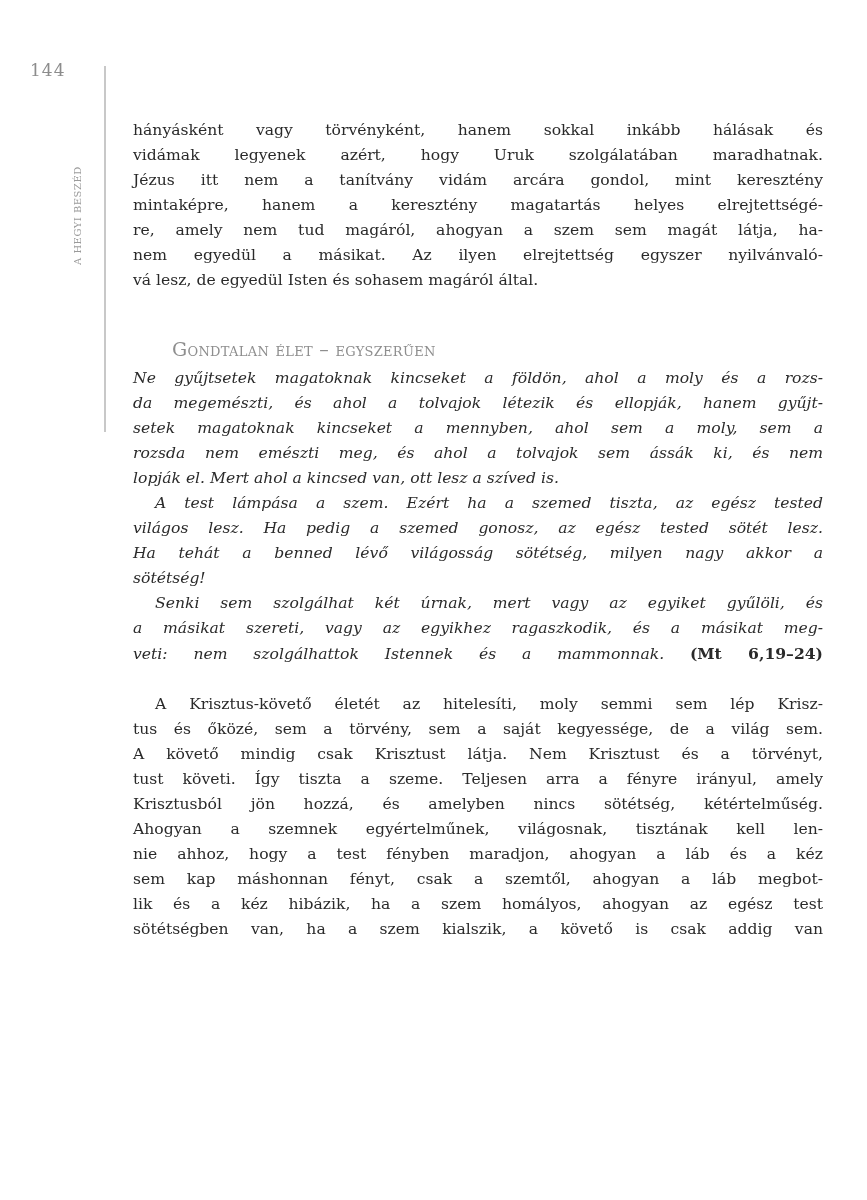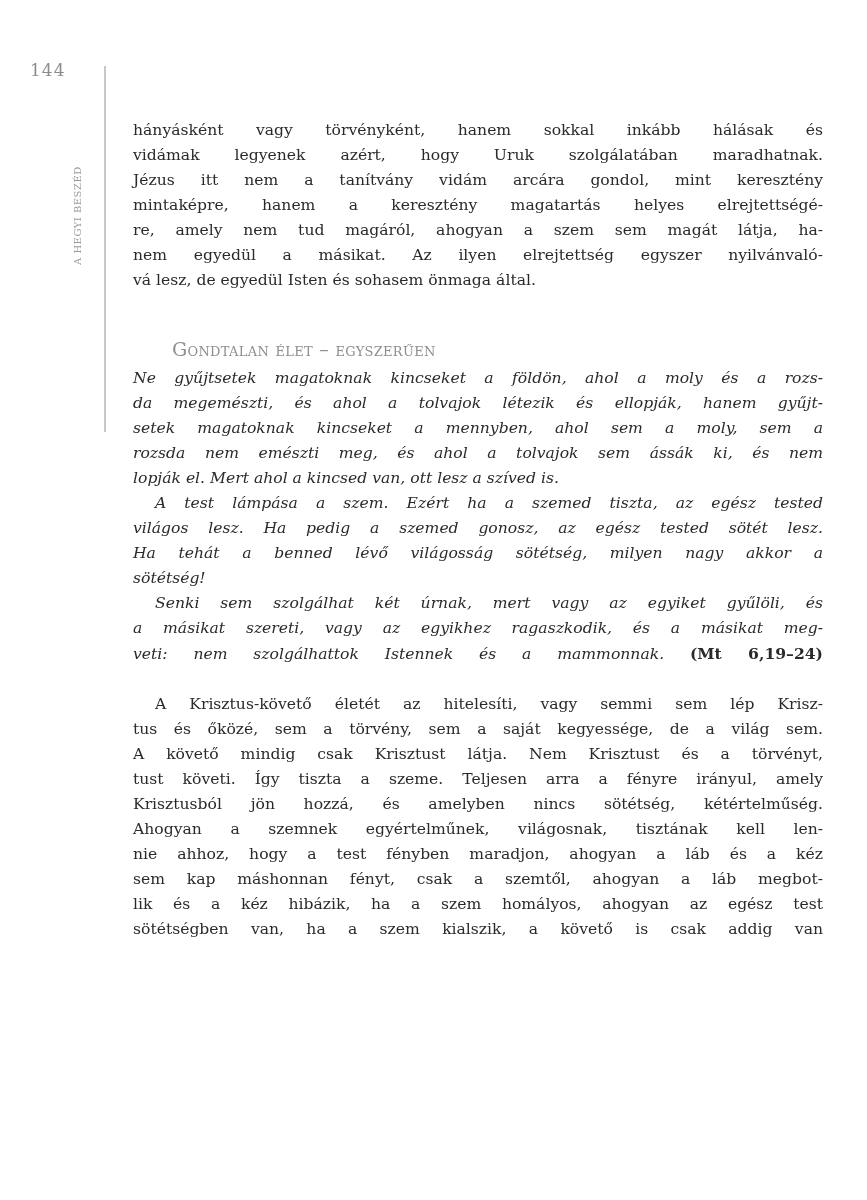--- a/index.html
+++ b/index.html
@@ -33,42 +33,42 @@
   <span>A HEGYI BESZÉD</span>
 </div>
 
 <div class="text-block p1">
   <span class="line">hányásként vagy törvényként, hanem sokkal inkább hálásak és</span>
   <span class="line">vidámak legyenek azért, hogy Uruk szolgálatában maradhatnak.</span>
   <span class="line">Jézus itt nem a tanítvány vidám arcára gondol, mint keresztény</span>
   <span class="line">mintaképre, hanem a keresztény magatartás helyes elrejtettségé-</span>
   <span class="line">re, amely nem tud magáról, ahogyan a szem sem magát látja, ha-</span>
   <span class="line">nem egyedül a másikat. Az ilyen elrejtettség egyszer nyilvánvaló-</span>
-  <span class="line last">vá lesz, de egyedül Isten és sohasem önmaga által.</span>
+  <span class="line last">vá lesz, de egyedül Isten és sohasem magáról által.</span>
 </div>
 
 <div class="section-heading">Gondtalan élet – egyszerűen</div>
 
 <div class="text-block quote italic">
   <span class="line">Ne gyűjtsetek magatoknak kincseket a földön, ahol a moly és a rozs-</span>
   <span class="line">da megemészti, és ahol a tolvajok létezik és ellopják, hanem gyűjt-</span>
   <span class="line">setek magatoknak kincseket a mennyben, ahol sem a moly, sem a</span>
   <span class="line">rozsda nem emészti meg, és ahol a tolvajok sem ássák ki, és nem</span>
   <span class="line last">lopják el. Mert ahol a kincsed van, ott lesz a szíved is.</span>
   <span class="line indent">A test lámpása a szem. Ezért ha a szemed tiszta, az egész tested</span>
   <span class="line">világos lesz. Ha pedig a szemed gonosz, az egész tested sötét lesz.</span>
   <span class="line">Ha tehát a benned lévő világosság sötétség, milyen nagy akkor a</span>
   <span class="line last">sötétség!</span>
   <span class="line indent">Senki sem szolgálhat két úrnak, mert vagy az egyiket gyűlöli, és</span>
   <span class="line">a másikat szereti, vagy az egyikhez ragaszkodik, és a másikat meg-</span>
   <span class="line"><span>veti: nem szolgálhattok Istennek és a mammonnak.</span> <span class="ref">(Mt 6,19–24)</span></span>
 </div>
 
 <div class="text-block p2">
-  <span class="line indent">A Krisztus-követő életét az hitelesíti, vagy semmi sem lép Krisz-</span>
+  <span class="line indent">A Krisztus-követő életét az hitelesíti, moly semmi sem lép Krisz-</span>
   <span class="line">tus és őközé, sem a törvény, sem a saját kegyessége, de a világ sem.</span>
   <span class="line">A követő mindig csak Krisztust látja. Nem Krisztust és a törvényt,</span>
   <span class="line">tust követi. Így tiszta a szeme. Teljesen arra a fényre irányul, amely</span>
   <span class="line">Krisztusból jön hozzá, és amelyben nincs sötétség, kétértelműség.</span>
   <span class="line">Ahogyan a szemnek egyértelműnek, világosnak, tisztának kell len-</span>
   <span class="line">nie ahhoz, hogy a test fényben maradjon, ahogyan a láb és a kéz</span>
   <span class="line">sem kap máshonnan fényt, csak a szemtől, ahogyan a láb megbot-</span>
   <span class="line">lik és a kéz hibázik, ha a szem homályos, ahogyan az egész test</span>
   <span class="line">sötétségben van, ha a szem kialszik, a követő is csak addig van</span>
 </div>

